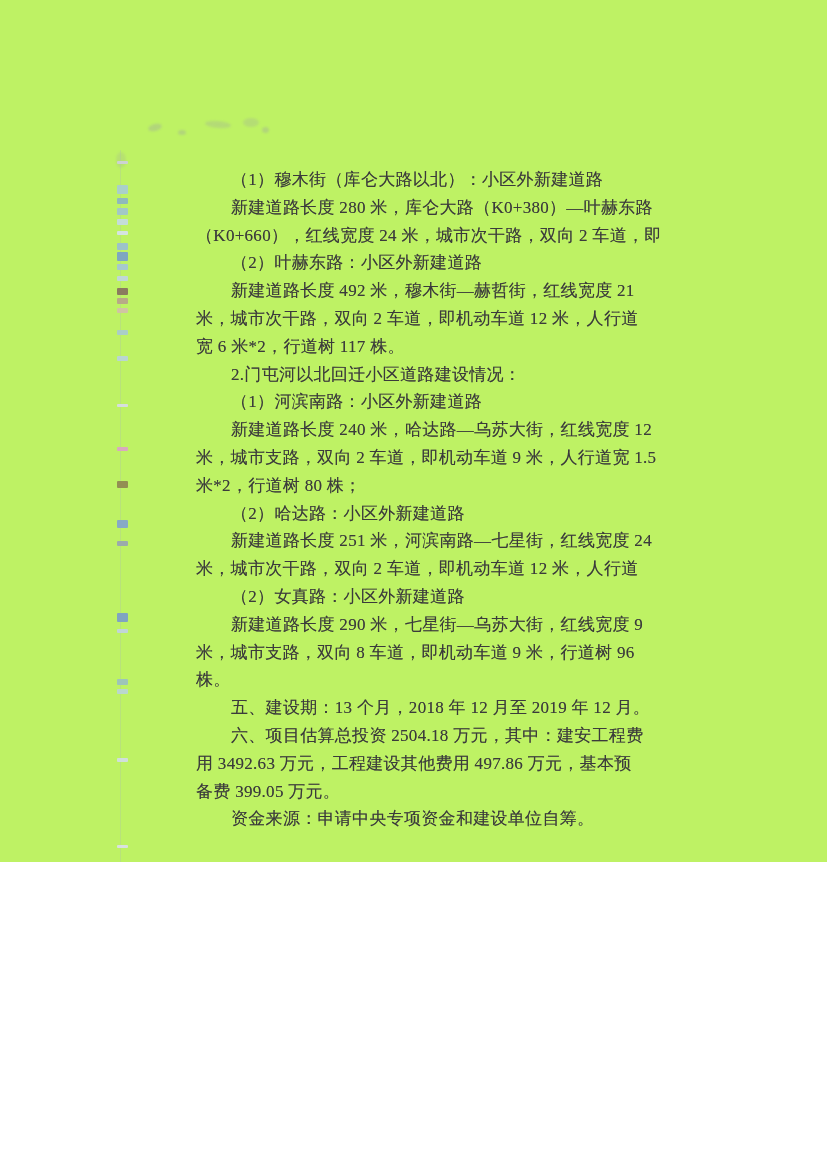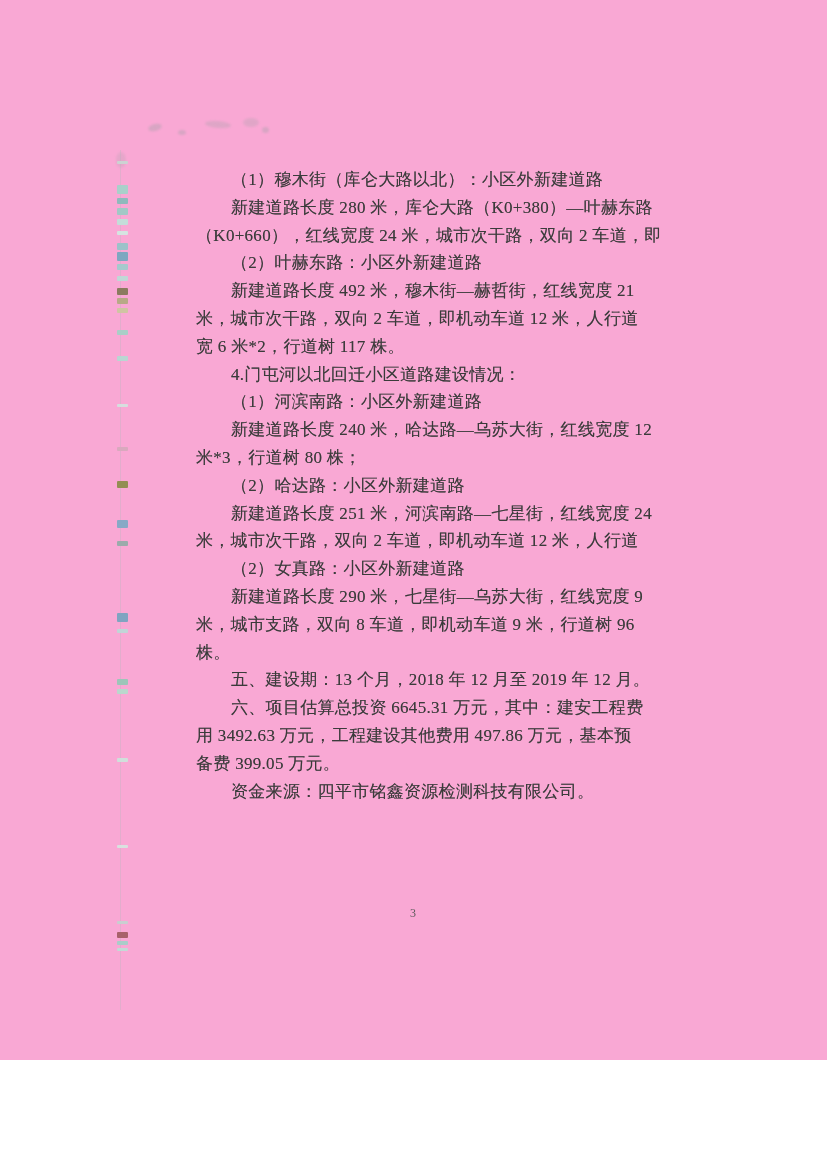--- a/index.html
+++ b/index.html
@@ -1,20 +1,20 @@
 <!DOCTYPE html>
 <html><head>
 <meta charset="utf-8">
 <style>
   html, body { margin: 0; padding: 0; background: #ffffff; }
   .page {
     position: relative;
     width: 827px;
-    height: 1060px;
-    background: #f9a8d4;
+    height: 862px;
+    background: #bef264;
     overflow: hidden;
     font-family: "Liberation Serif", "DejaVu Serif", serif;
   }
   
   .content {
     position: absolute;
     left: 196px;
     top: 166px;
     width: 470px;
     color: #3b3b3b;
@@ -150,36 +150,37 @@
     </div>
 
   <div class="content" id="body-lines">
       <div class="line indent">（1）穆木街（库仑大路以北）：小区外新建道路</div>
       <div class="line indent">新建道路长度 280 米，库仑大路（K0+380）—叶赫东路</div>
       <div class="line">（K0+660），红线宽度 24 米，城市次干路，双向 2 车道，即</div>
       <div class="line indent">（2）叶赫东路：小区外新建道路</div>
       <div class="line indent">新建道路长度 492 米，穆木街—赫哲街，红线宽度 21</div>
       <div class="line">米，城市次干路，双向 2 车道，即机动车道 12 米，人行道</div>
       <div class="line">宽 6 米*2，行道树 117 株。</div>
-      <div class="line indent">4.门屯河以北回迁小区道路建设情况：</div>
+      <div class="line indent">2.门屯河以北回迁小区道路建设情况：</div>
       <div class="line indent">（1）河滨南路：小区外新建道路</div>
       <div class="line indent">新建道路长度 240 米，哈达路—乌苏大街，红线宽度 12</div>
-      <div class="line">米*3，行道树 80 株；</div>
+      <div class="line">米，城市支路，双向 2 车道，即机动车道 9 米，人行道宽 1.5</div>
+      <div class="line">米*2，行道树 80 株；</div>
       <div class="line indent">（2）哈达路：小区外新建道路</div>
       <div class="line indent">新建道路长度 251 米，河滨南路—七星街，红线宽度 24</div>
       <div class="line">米，城市次干路，双向 2 车道，即机动车道 12 米，人行道</div>
       <div class="line indent">（2）女真路：小区外新建道路</div>
       <div class="line indent">新建道路长度 290 米，七星街—乌苏大街，红线宽度 9</div>
       <div class="line">米，城市支路，双向 8 车道，即机动车道 9 米，行道树 96</div>
       <div class="line">株。</div>
       <div class="line indent">五、建设期：13 个月，2018 年 12 月至 2019 年 12 月。</div>
-      <div class="line indent">六、项目估算总投资 6645.31 万元，其中：建安工程费</div>
+      <div class="line indent">六、项目估算总投资 2504.18 万元，其中：建安工程费</div>
       <div class="line">用 3492.63 万元，工程建设其他费用 497.86 万元，基本预</div>
       <div class="line">备费 399.05 万元。</div>
-      <div class="line indent">资金来源：四平市铭鑫资源检测科技有限公司。</div>
+      <div class="line indent">资金来源：申请中央专项资金和建设单位自筹。</div>
     </div>
 
   <div class="inner-pagenum">3</div>
 
   <div class="footer-divider"></div>
   <div class="footer-pagenum">64</div>
   <div class="footer-company">四平市铭鑫资源检测科技有限公司</div>
 
 </div>
 

